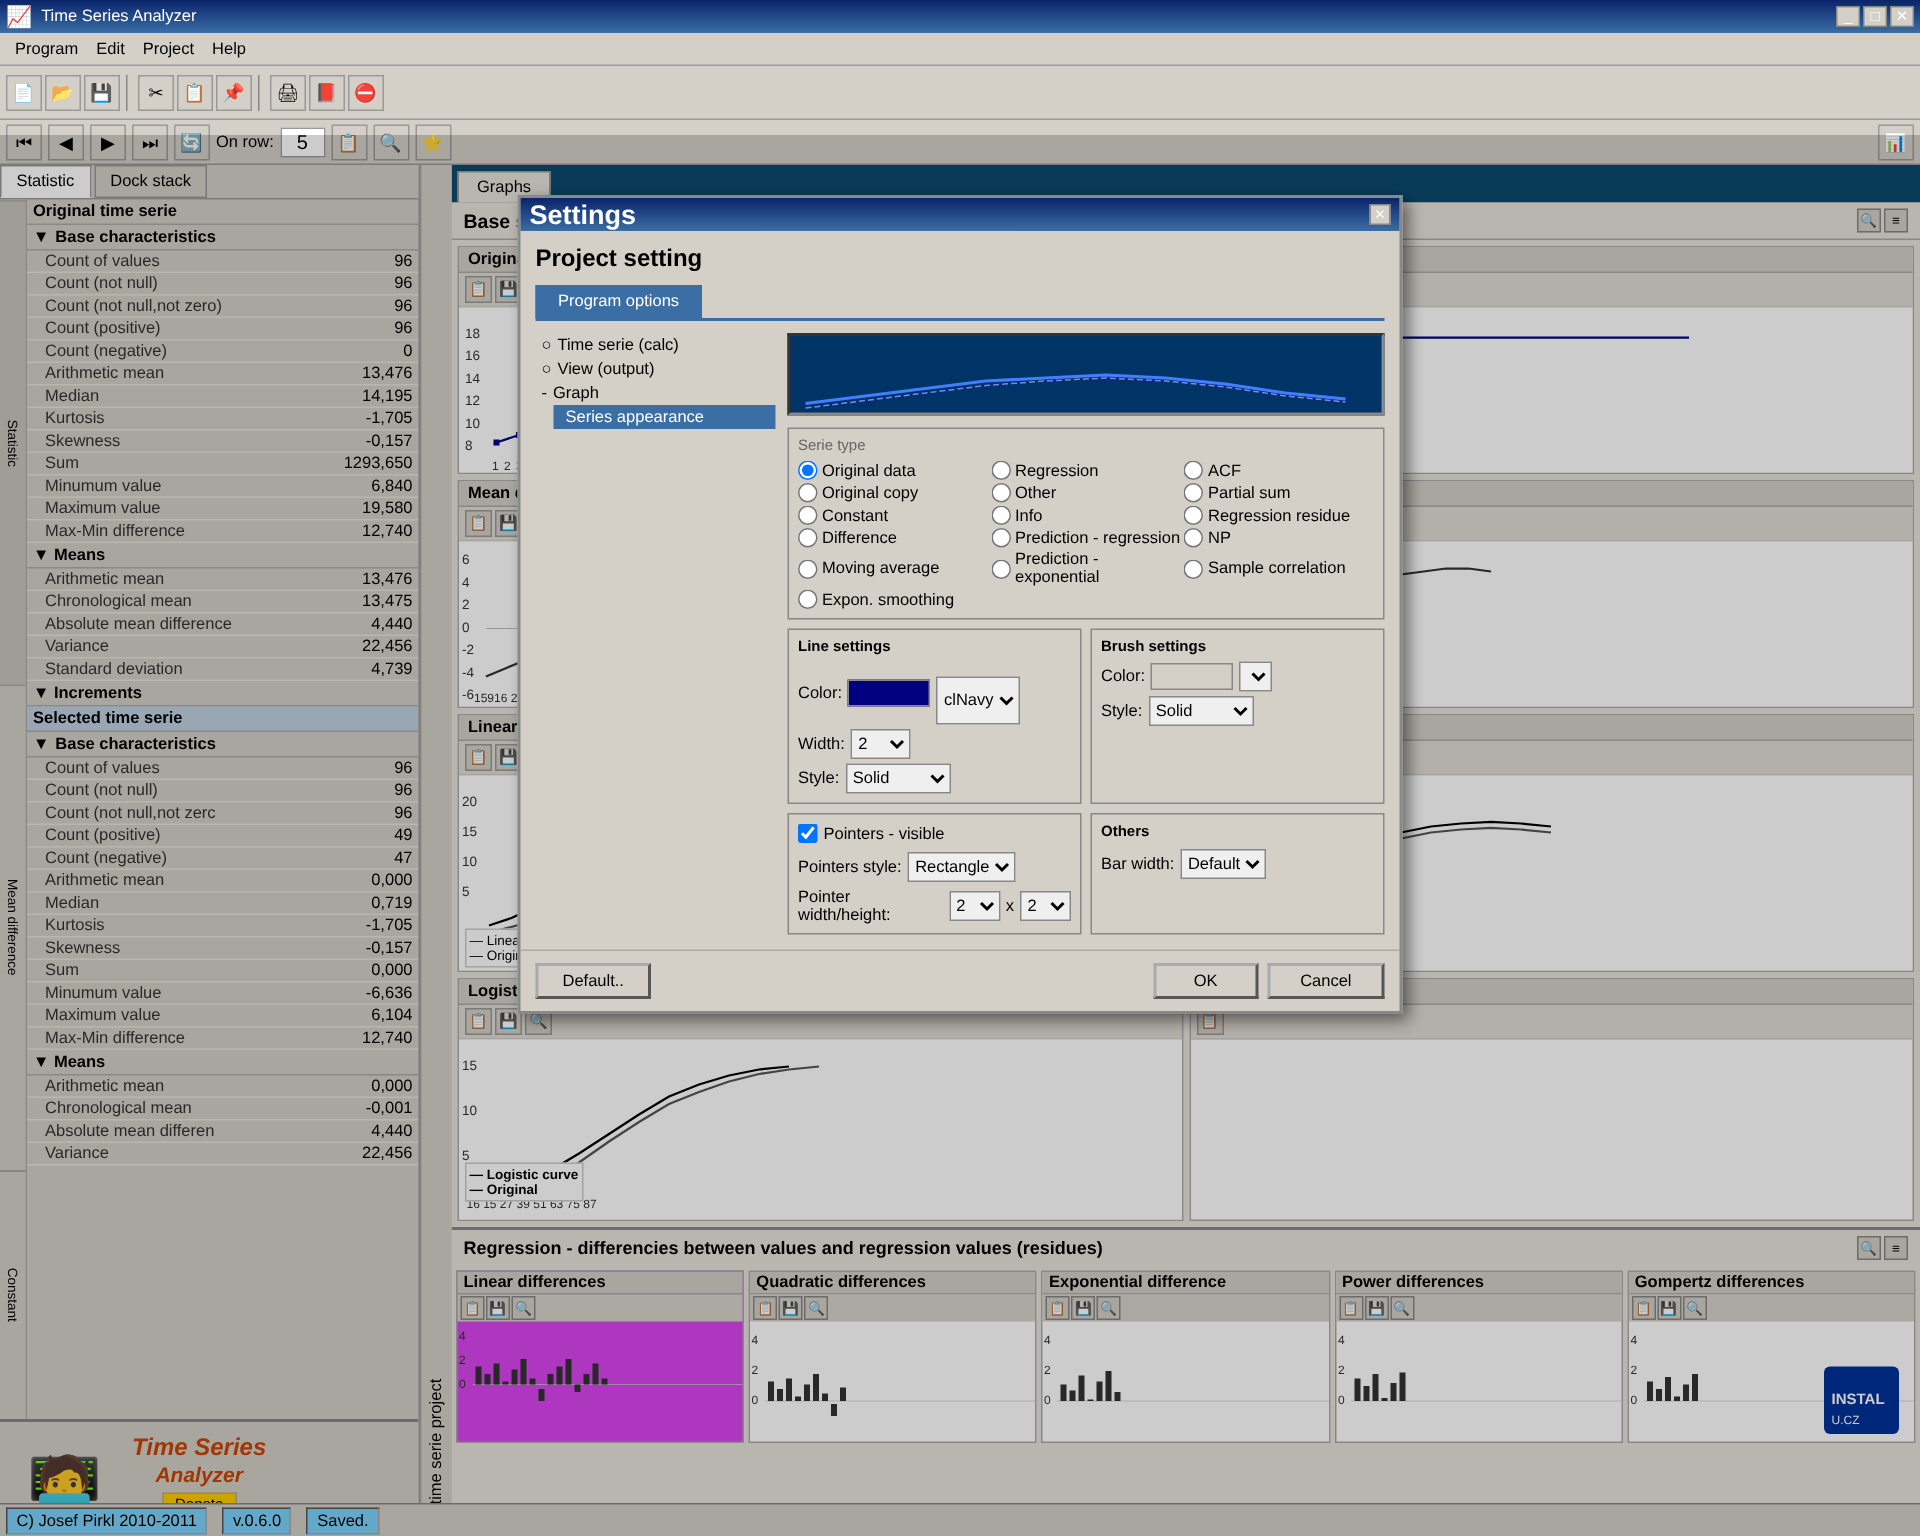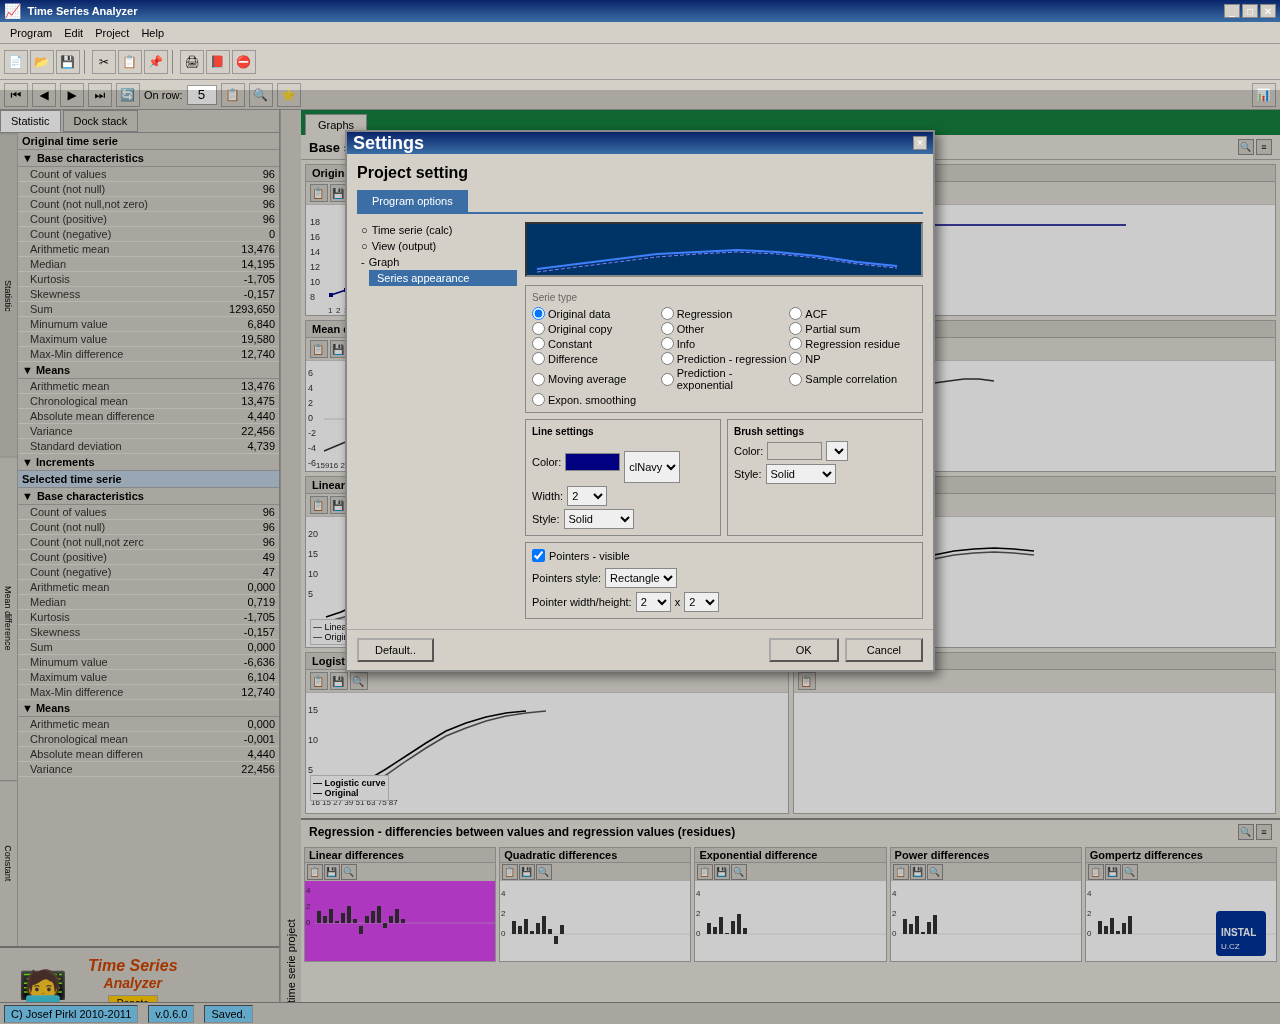--- a/index.html
+++ b/index.html
@@ -1,20 +1,20 @@
 <!DOCTYPE html>
 <html><head>
   <meta charset="utf-8">
   <style>
     * { box-sizing: border-box; margin: 0; padding: 0; }
     body { font-family: 'Segoe UI', Tahoma, Geneva, Verdana, sans-serif; font-size: 11px; background: #d4d0c8; overflow: hidden; width: 1280px; height: 1024px; }
     
     
     .title-bar { background: linear-gradient(to bottom, #0a246a, #3a6ea5); color: white; height: 22px; display: flex; align-items: center; padding: 0 4px; justify-content: space-between; }
-    .title-bar-title { font-size: 11px; font-weight: bold; }
+    .title-bar-title { font-size: 11px; font-weight: normal; }
     .title-bar-controls { display: flex; gap: 2px; }
     .title-bar-btn { background: #d4d0c8; border: 1px solid #888; width: 16px; height: 14px; display: flex; align-items: center; justify-content: center; font-size: 10px; cursor: pointer; }
     
     
     .menu-bar { background: #d4d0c8; height: 22px; display: flex; align-items: center; padding: 0 4px; border-bottom: 1px solid #999; }
     .menu-item { padding: 2px 6px; font-size: 11px; cursor: pointer; }
     
     
     .toolbar { background: #d4d0c8; height: 36px; display: flex; align-items: center; padding: 2px 4px; border-bottom: 1px solid #999; gap: 2px; }
     .toolbar-btn { width: 24px; height: 24px; background: #d4d0c8; border: 1px solid #999; display: flex; align-items: center; justify-content: center; cursor: pointer; font-size: 12px; }
@@ -39,21 +39,21 @@
     
     .stats-panel { flex: 1; overflow-y: auto; }
     .section-header { background: #d4d0c8; padding: 2px 4px; font-weight: bold; font-size: 11px; display: flex; align-items: center; gap: 4px; border-bottom: 1px solid #aaa; }
     .stat-row { display: flex; justify-content: space-between; padding: 1px 4px 1px 12px; border-bottom: 1px solid #e8e4dc; }
     .stat-label { color: #333; }
     .stat-value { color: #000; font-weight: normal; min-width: 60px; text-align: right; }
     .subsection { padding: 2px 4px 2px 4px; font-weight: bold; border-bottom: 1px solid #aaa; }
     
     
     .right-panel { flex: 1; background: #d4d0c8; overflow: hidden; display: flex; flex-direction: column; }
-    .right-tabs { display: flex; background: #15803d; padding: 4px 4px 0; }
+    .right-tabs { display: flex; background: #0c4a6e; padding: 4px 4px 0; }
     .right-tab { padding: 4px 12px; border: 1px solid #999; background: #d4d0c8; cursor: pointer; font-size: 11px; }
     .right-tab.active { background: #e8e4dc; border-bottom: none; }
     
     .right-content { flex: 1; background: #e8e4dc; overflow: hidden; position: relative; }
     .graph-section-title { background: #d4d0c8; padding: 2px 6px; font-weight: bold; font-size: 11px; border-bottom: 1px solid #aaa; display: flex; align-items: center; justify-content: space-between; }
     .graph-toolbar { display: flex; gap: 2px; padding: 2px 4px; background: #e0dcd4; border-bottom: 1px solid #ccc; }
     .graph-btn { width: 18px; height: 18px; border: 1px solid #999; background: #d4d0c8; display: flex; align-items: center; justify-content: center; font-size: 10px; cursor: pointer; }
     .graph-content { height: 120px; background: white; position: relative; overflow: hidden; }
     .bottom-graph-title { background: #d4d0c8; padding: 1px 4px; font-size: 11px; font-weight: bold; border-bottom: 1px solid #aaa; }
     .bottom-graph-toolbar { display: flex; gap: 1px; padding: 1px 2px; background: #d8d4cc; }
@@ -867,20 +867,29 @@
                 <select style="height:20px;border:1px solid #888;font-size:11px;width:35px;">
                   <option>2</option>
                 </select>
                 <span>x</span>
                 <select style="height:20px;border:1px solid #888;font-size:11px;width:35px;">
                   <option>2</option>
                 </select>
               </div>
             </div>
 
+            <div style="border:1px solid #888;padding:6px;flex:1;">
+              <div style="font-size:10px;font-weight:bold;margin-bottom:6px;">Others</div>
+              <div style="display:flex;align-items:center;gap:4px;font-size:11px;">
+                <span>Bar width:</span>
+                <select style="height:20px;border:1px solid #888;font-size:11px;">
+                  <option>Default</option>
+                </select>
+              </div>
+            </div>
           </div>
         </div>
       </div>
     </div>
 
     <div style="display:flex;justify-content:space-between;padding:8px 10px;border-top:1px solid #aaa;">
       <button style="padding:4px 16px;border:2px outset #aaa;background:#d4d0c8;cursor:pointer;font-size:11px;">Default..</button>
       <div style="display:flex;gap:6px;">
         <button style="padding:4px 20px;border:2px outset #aaa;background:#d4d0c8;cursor:pointer;font-size:11px;min-width:70px;">OK</button>
         <button style="padding:4px 20px;border:2px outset #aaa;background:#d4d0c8;cursor:pointer;font-size:11px;min-width:70px;">Cancel</button>

